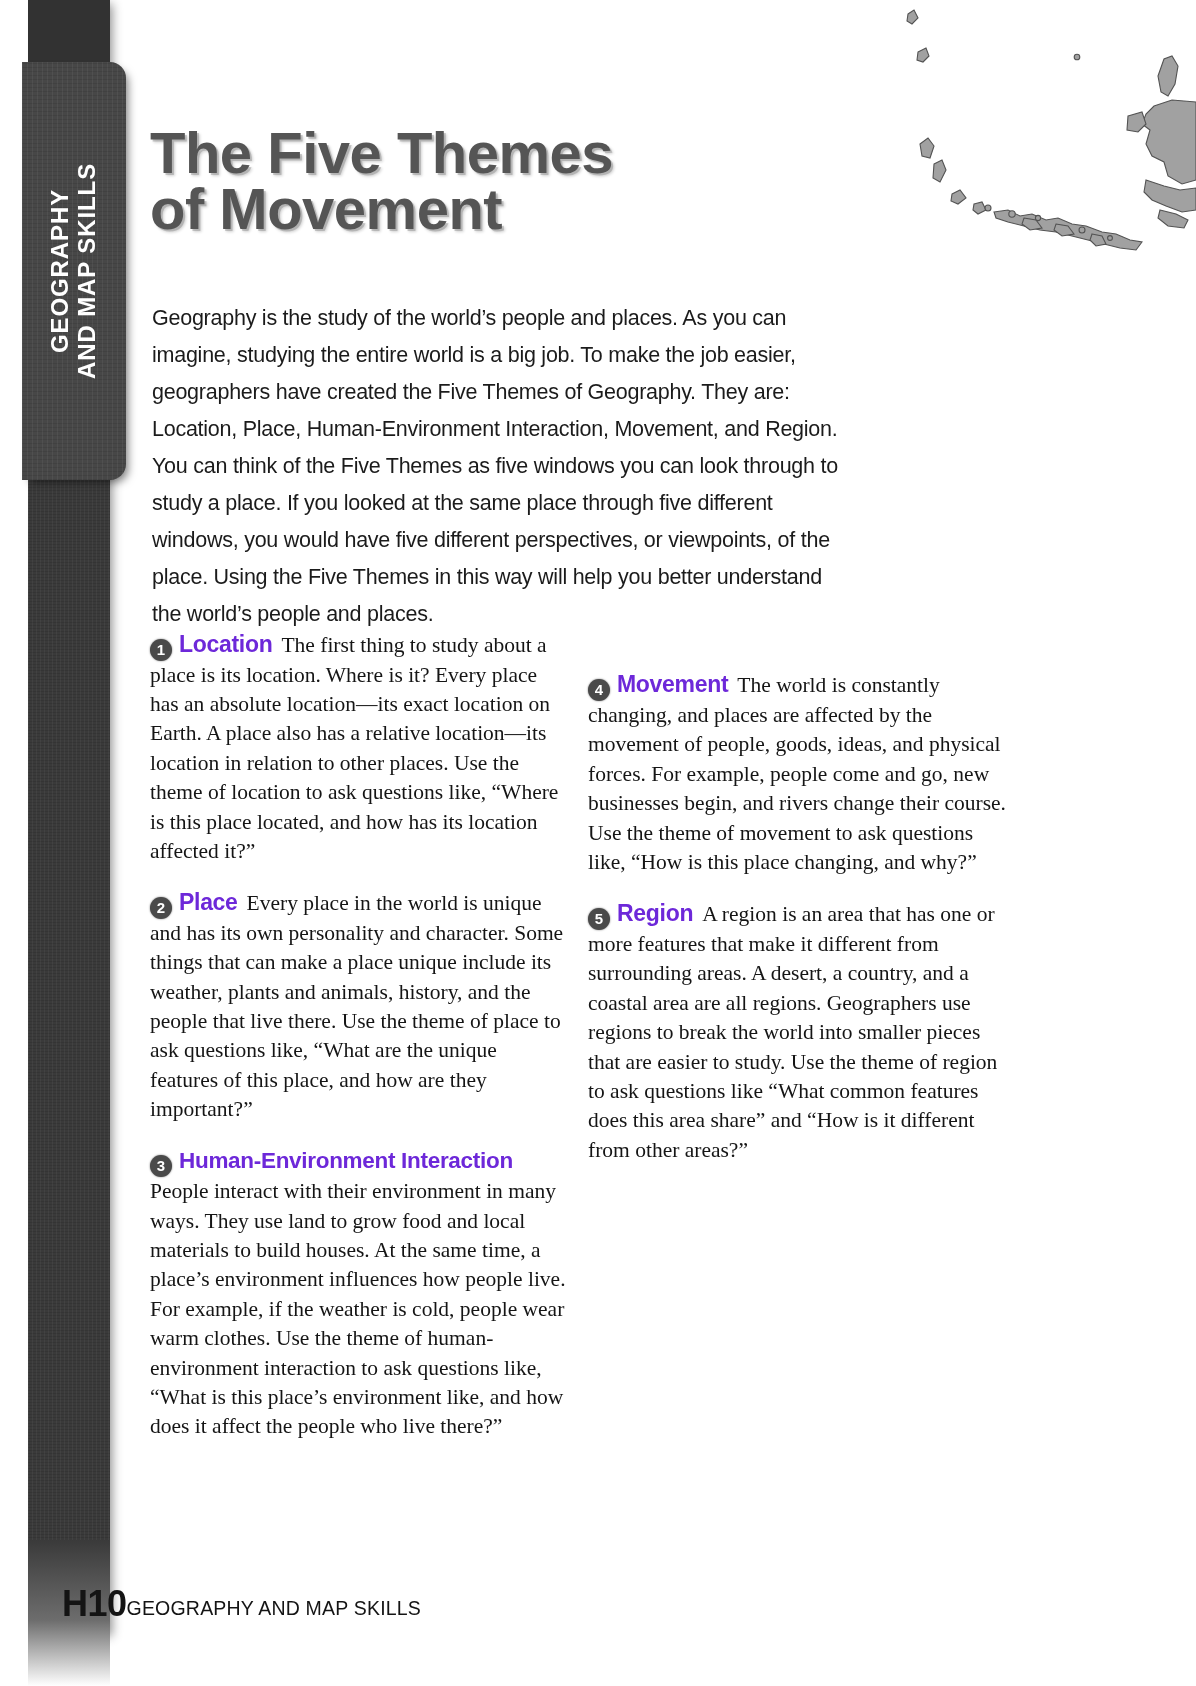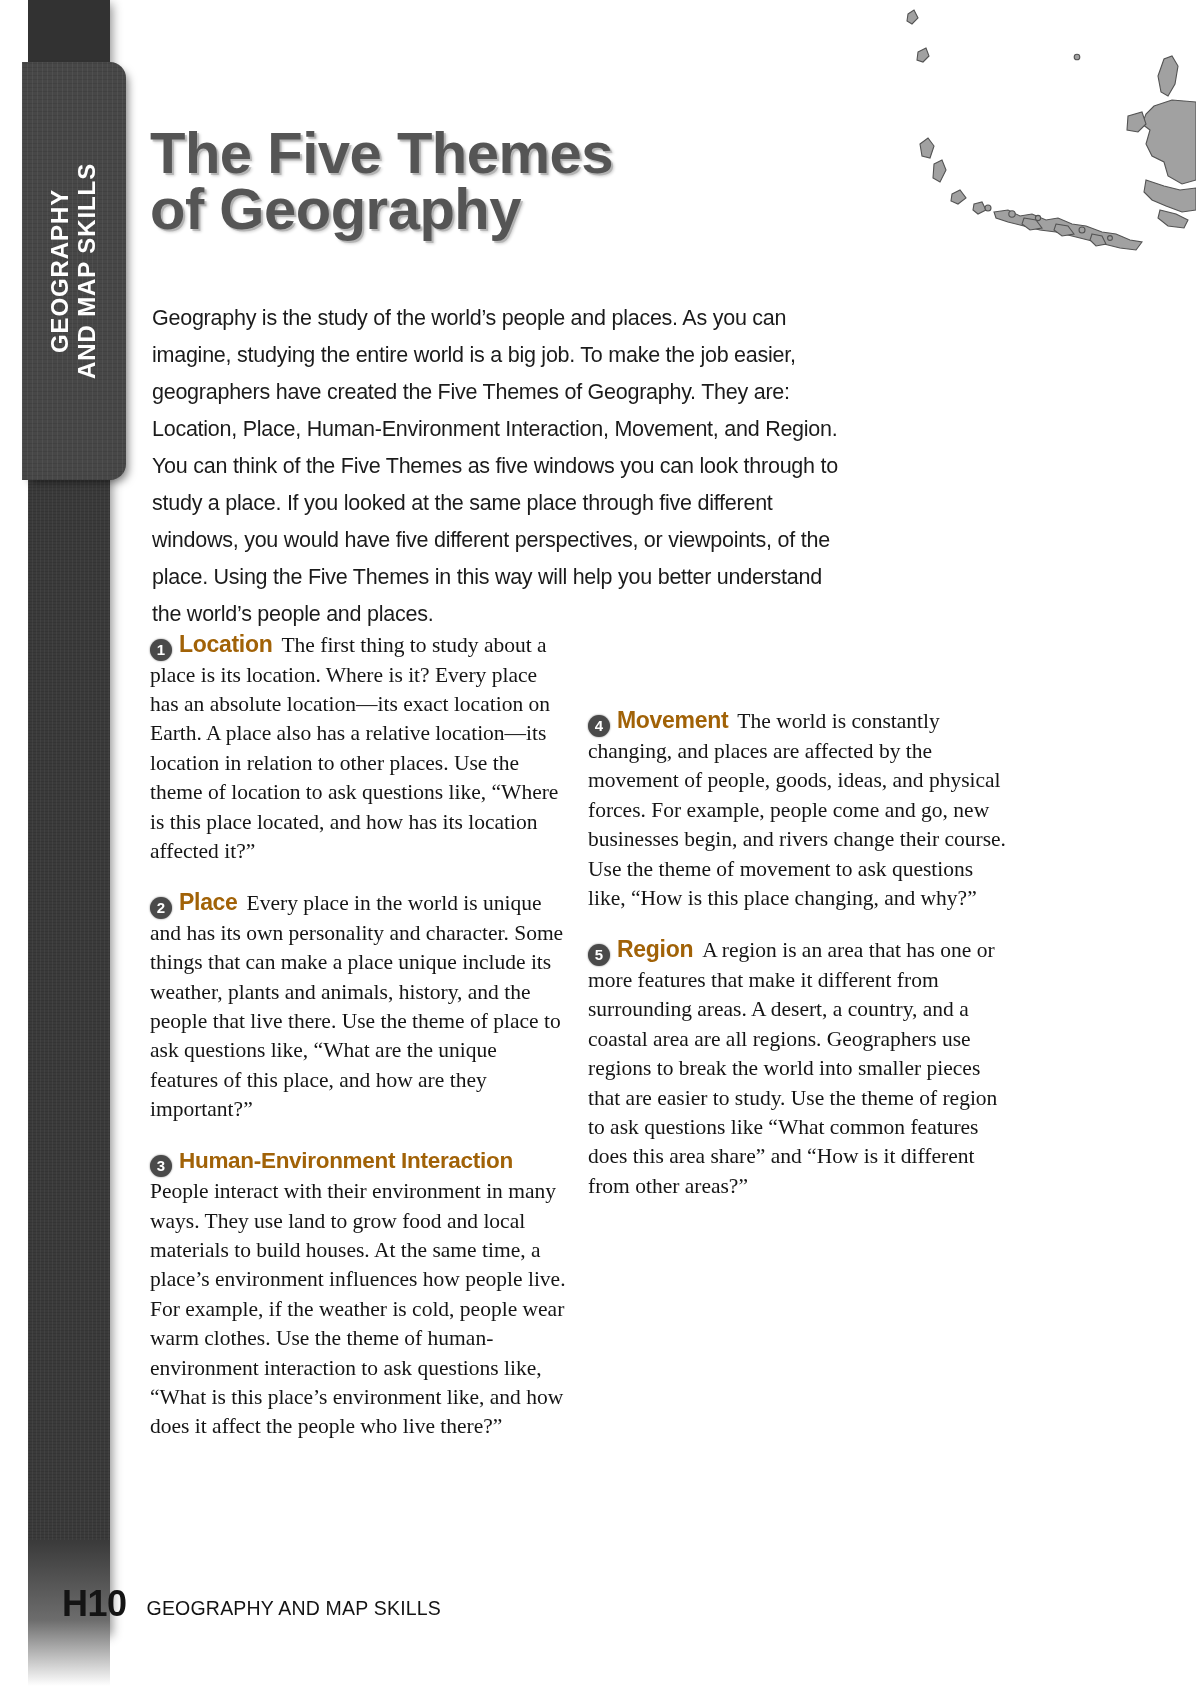--- a/index.html
+++ b/index.html
@@ -141,21 +141,21 @@
   #col-right { left: 440px; }
 
   .theme {
     font-family: "Liberation Serif", serif;
     font-size: 21.5px;
     line-height: 29.4px;
     color: #151515;
     text-align: left;
     margin-bottom: 21px;
   }
-  .theme.offset-4 { margin-top: 98px; }
+  .theme.offset-4 { margin-top: 62px; }
 
   .badge {
     display: inline-block;
     width: 22px;
     height: 22px;
     border-radius: 50%;
     background: #4a4a4a;
     color: #ffffff;
     font-family: "Liberation Sans", sans-serif;
     font-weight: bold;
@@ -164,21 +164,21 @@
     text-align: center;
     vertical-align: -3px;
     margin-right: 7px;
     box-shadow: 0 0 2px rgba(0,0,0,0.55);
   }
   .theme-name {
     font-family: "Liberation Sans", sans-serif;
     font-weight: bold;
     font-size: 23px;
     letter-spacing: -0.3px;
-    color: #a16207;
+    color: #6d28d9;
     margin-right: 9px;
   }
   .theme-name.wide { font-size: 22.5px; text-align: right; }
   .theme-body { }
   .theme-body.block { display: block; }
 
   
   #footer {
     position: absolute;
     left: 62px;
@@ -188,21 +188,20 @@
   }
   #footer-page {
     font-weight: bold;
     font-size: 36px;
     letter-spacing: -0.5px;
     vertical-align: -1px;
   }
   #footer-label {
     font-size: 19.5px;
     letter-spacing: 0.2px;
-    margin-left: 20px;
   }
 </style>
 </head>
 <body>
 
 <div id="page">
 
   <div id="spine-bar"></div>
   <div id="spine-fade"></div>
   <div id="tab-nub"></div>
@@ -242,21 +241,21 @@
       <circle cx="186" cy="226" r="3"></circle>
       <circle cx="214" cy="234" r="2.4"></circle>
       <circle cx="181" cy="53" r="2.8"></circle>
     </g>
   </svg>
 
   <div id="content">
 
     <h1 id="title">
       <span class="line">The Five Themes</span>
-      <span class="line">of Geography</span>
+      <span class="line">of Movement</span>
     </h1>
 
     <p id="intro"><span>Geography is the study of the world’s people and places. As you can imagine, studying the entire world is a big job. To make the job easier, geographers have created the Five Themes of Geography. They are: </span><b>Location, Place, Human-Environment Interaction, Movement,</b><span> and </span><b>Region</b><span>. You can think of the Five Themes as five windows you can look through to study a place. If you looked at the same place through five different windows, you would have five different perspectives, or viewpoints, of the place.  Using the Five Themes in this way will help you better understand the world’s people and places.</span></p>
 
     <div id="cols">
 
       <div class="col" id="col-left">
 
         <p class="theme"><span class="badge">1</span><span class="theme-name">Location</span><span class="theme-body">The first thing to study about a place is its location. Where is it? Every place has an absolute location—its exact location on Earth. A place also has a relative location—its location in relation to other places. Use the theme of location to ask questions like, “Where is this place located, and how has its location affected it?”</span></p>
 

